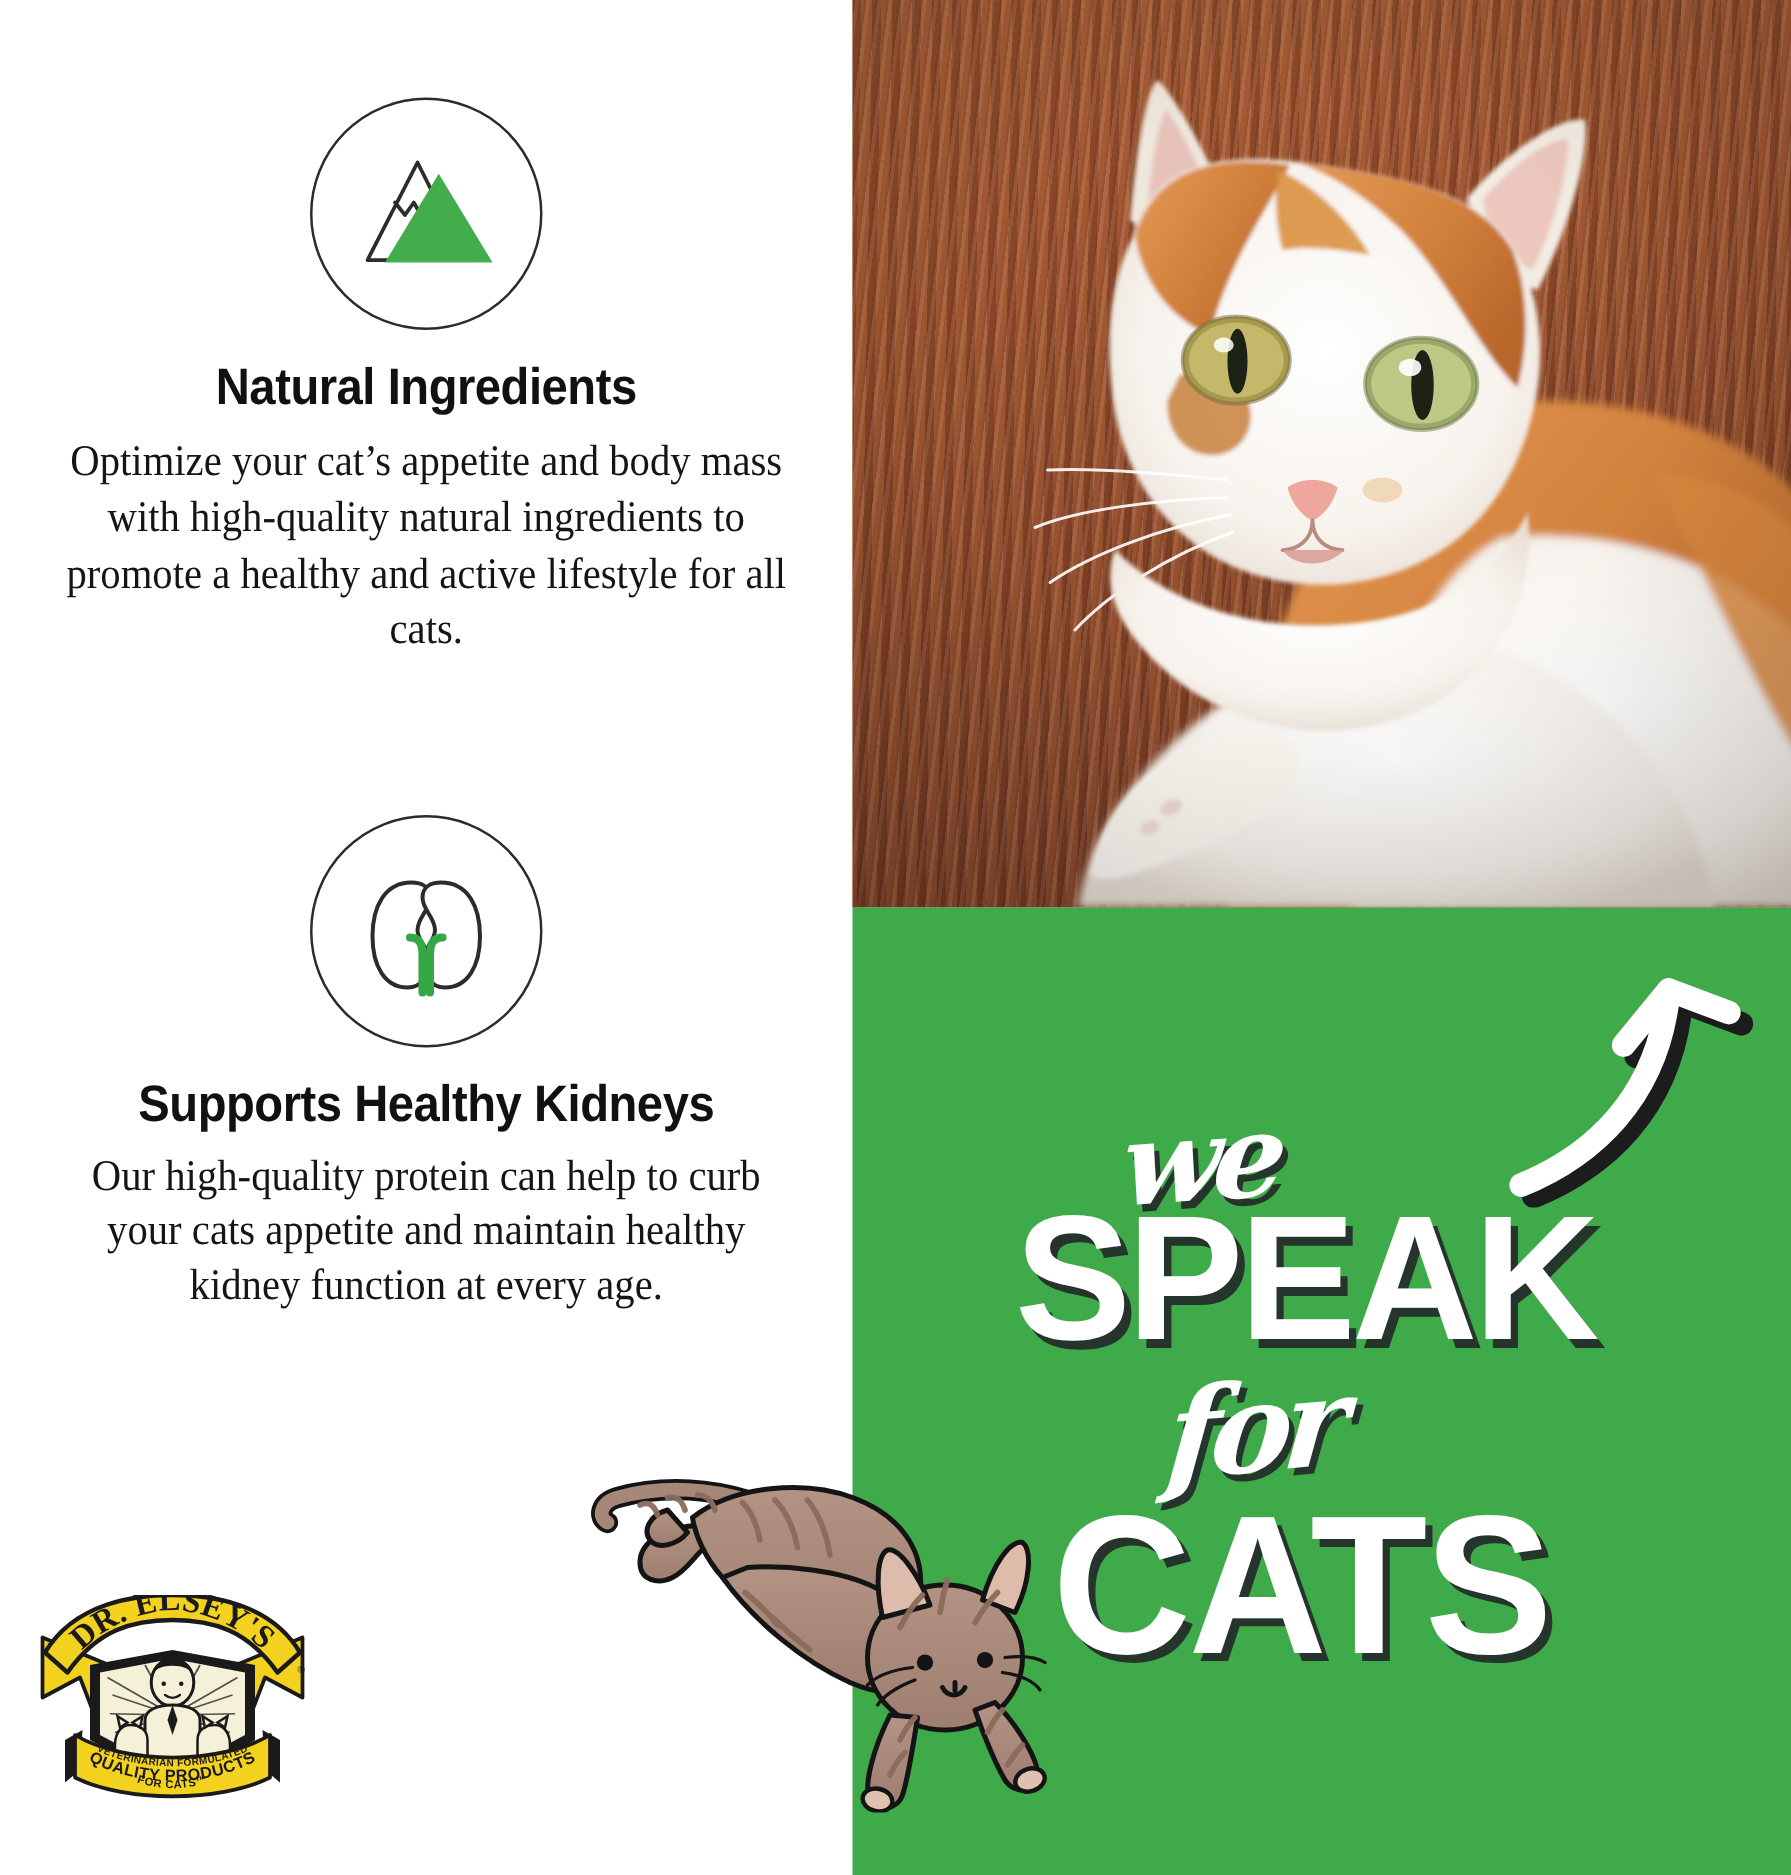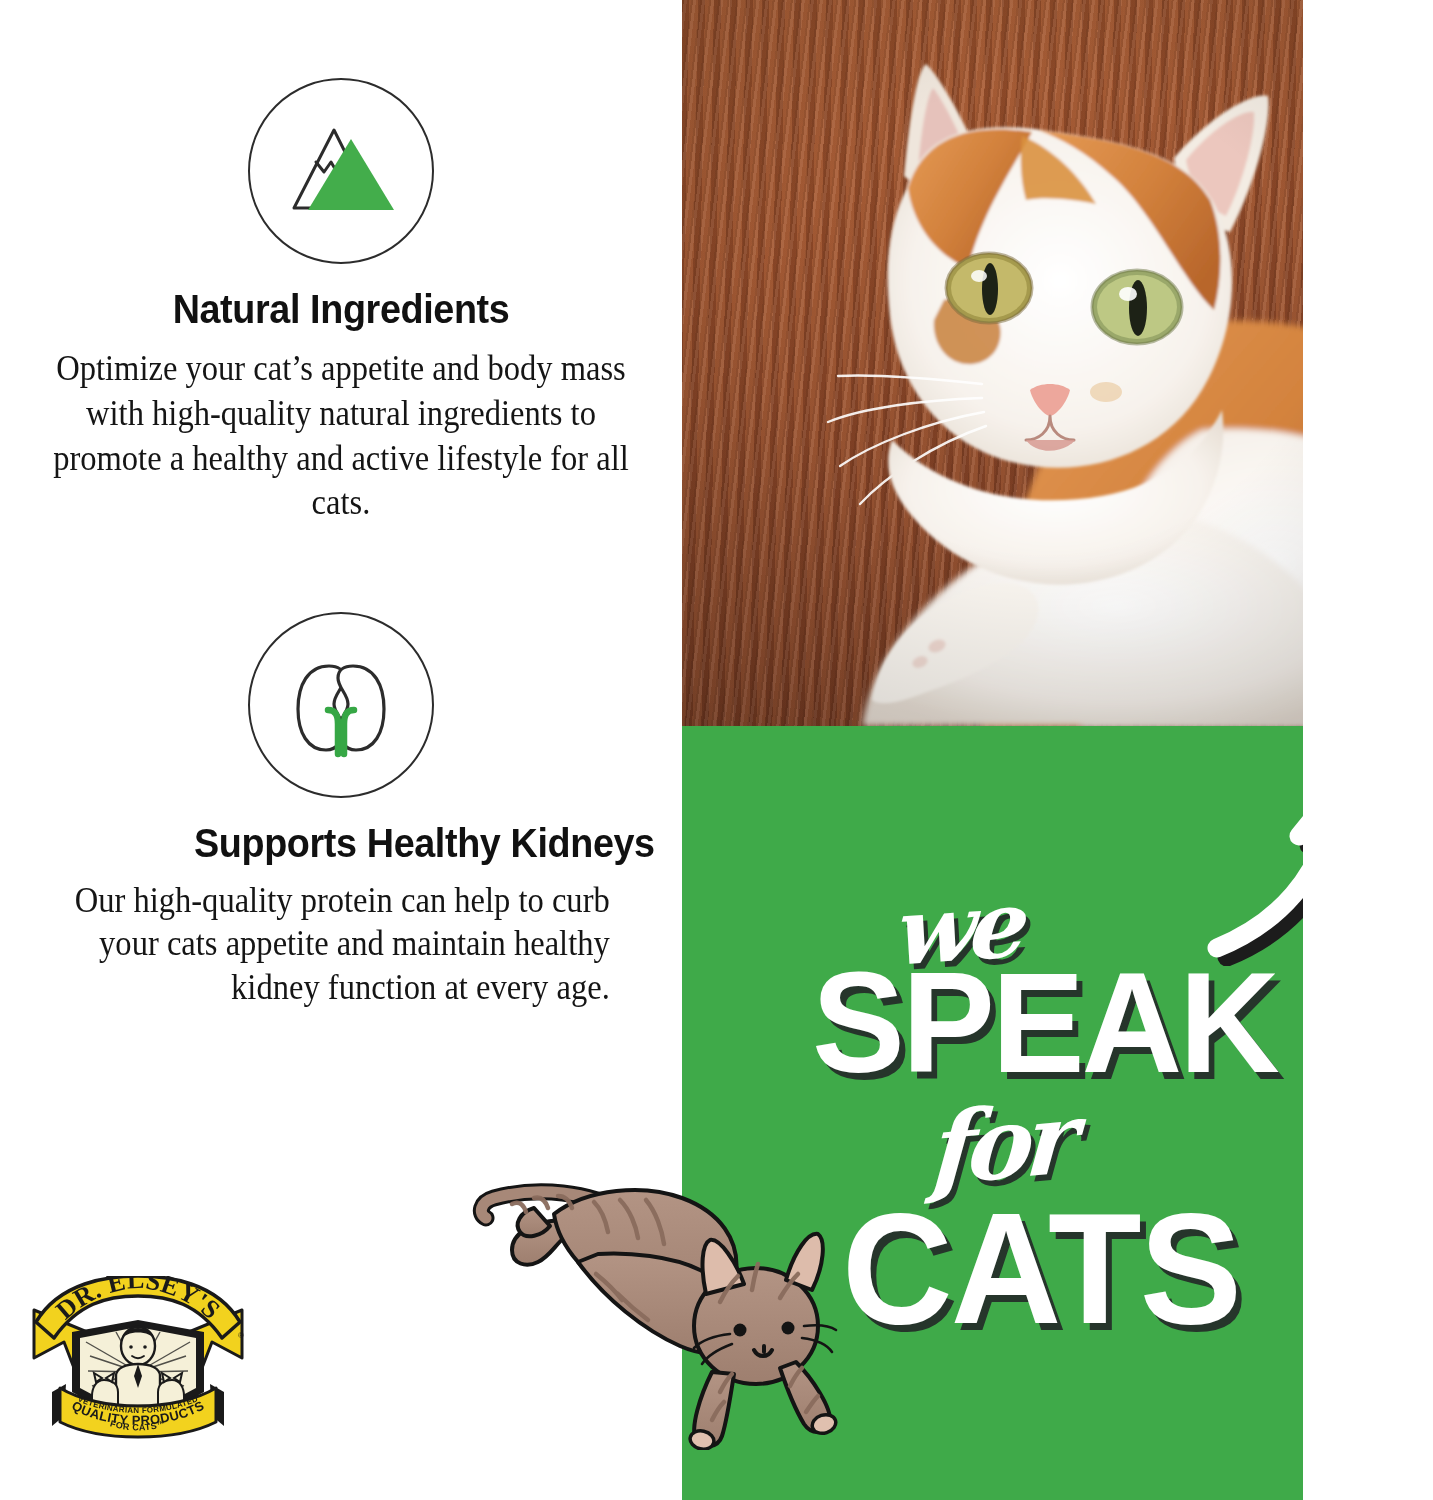--- a/index.html
+++ b/index.html
@@ -5,21 +5,21 @@
   html, body {
     margin: 0;
     padding: 0;
     background: #ffffff;
   }
   body {
     font-family: "Liberation Sans", sans-serif;
   }
   #page {
     position: relative;
-    width: 1303px;
+    width: 1433px;
     height: 1500px;
     background: #ffffff;
     overflow: hidden;
   }
 
   
   .left-col {
     position: absolute;
     left: 0;
     top: 0;
@@ -28,21 +28,21 @@
     background: #ffffff;
   }
 
   .feature {
     position: absolute;
     left: 0;
     width: 682px;
     text-align: center;
   }
   .feature-1 { top: 78px; }
-  .feature-2 { top: 612px; text-align: right; }
+  .feature-2 { top: 652px; }
 
   .icon-circle {
     width: 186px;
     height: 186px;
     margin: 0 auto;
     border: 2px solid #2c2c2c;
     border-radius: 50%;
     box-sizing: border-box;
     display: flex;
     align-items: center;

